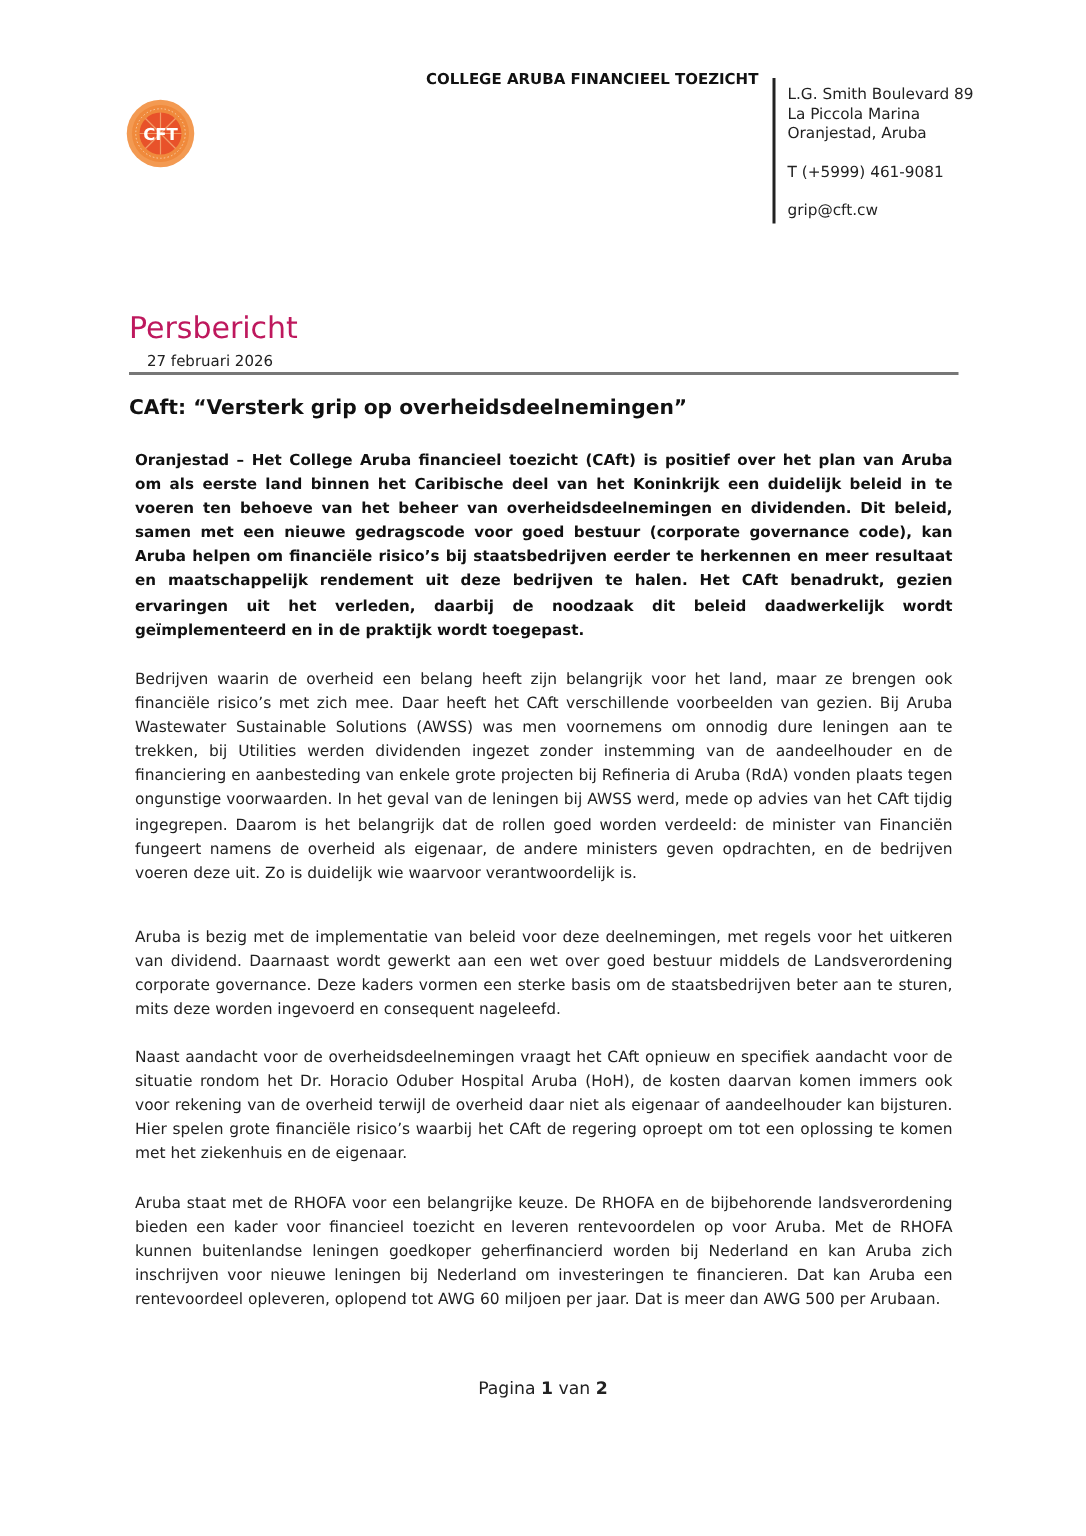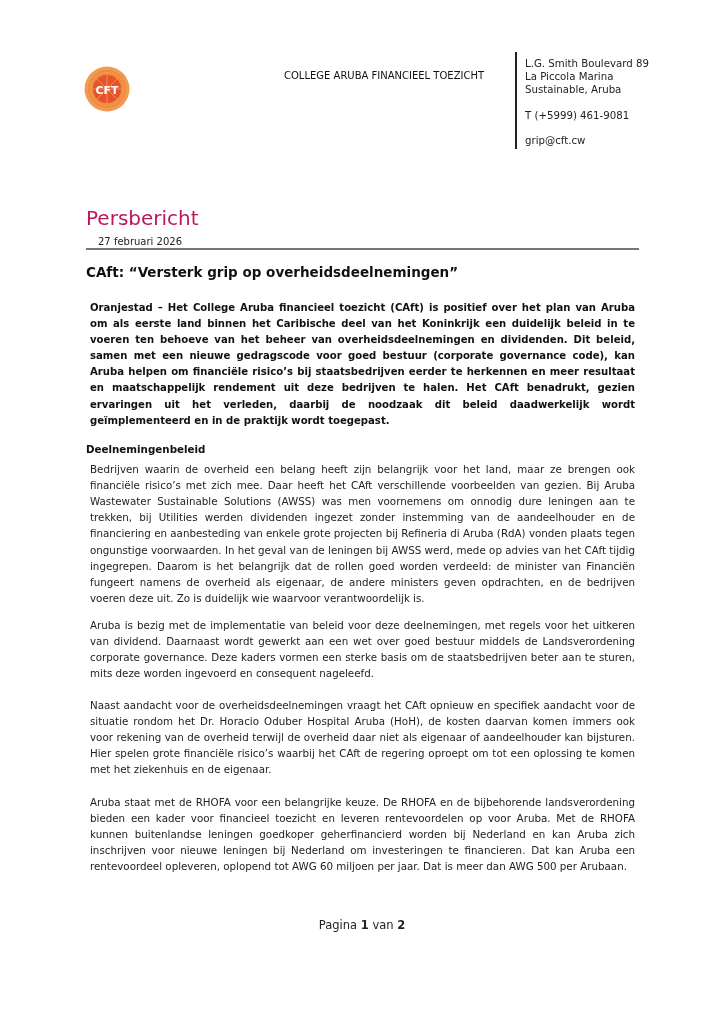--- a/index.html
+++ b/index.html
@@ -4,22 +4,22 @@
 <style>
   html, body { margin: 0; padding: 0; background: #ffffff; }
   body {
     width: 724px; height: 1024px; position: relative; overflow: hidden;
     font-family: "DejaVu Sans", sans-serif; color: #1a1a1a;
   }
   .logo {
     position: absolute; left: 84px; top: 66px; width: 46px; height: 46px;
   }
   .org-name {
-    position: absolute; left: 284px; top: 70px;
-    font-size: 10px; font-weight: normal; letter-spacing: 0px; color: #111;
+    position: absolute; left: 284px; top: 48px;
+    font-size: 10px; font-weight: bold; letter-spacing: 0px; color: #111;
   }
   .vbar {
     position: absolute; left: 515px; top: 52px; width: 2px; height: 97px; background: #222;
   }
   .address {
     position: absolute; left: 525px; top: 57px; font-size: 10.2px; line-height: 13.2px; color: #222;
   }
   .address .gap { height: 12px; }
   .doc-type {
     position: absolute; left: 86px; top: 206px; font-size: 20px; color: #be185d;
@@ -65,39 +65,38 @@
   </g>
   <circle cx="23" cy="23" r="16.5" fill="none" stroke="#fbd2b0" stroke-width="0.6" stroke-dasharray="1 1.5"></circle>
   <text x="23" y="27.5" text-anchor="middle" font-family="DejaVu Sans, sans-serif" font-weight="bold" font-size="11" fill="#ffffff">CFT</text>
 </svg>
 
 <div class="org-name">COLLEGE ARUBA FINANCIEEL TOEZICHT</div>
 <div class="vbar"></div>
 <div class="address">
   <div>L.G. Smith Boulevard 89</div>
   <div>La Piccola Marina</div>
-  <div>Sustainable, Aruba</div>
+  <div>Oranjestad, Aruba</div>
   <div class="gap"></div>
   <div>T (+5999) 461-9081</div>
   <div class="gap"></div>
   <div>grip@cft.cw</div>
 </div>
 
 <div class="doc-type">Persbericht</div>
 <div class="doc-date">27 februari 2026</div>
 <div class="rule"></div>
 
 <div class="headline">CAft: “Versterk grip op overheidsdeelnemingen”</div>
 
 <div class="section lead">
   <p>Oranjestad – Het College Aruba financieel toezicht (CAft) is positief over het plan van Aruba om als eerste land binnen het Caribische deel van het Koninkrijk een duidelijk beleid in te voeren ten behoeve van het beheer van overheidsdeelnemingen en dividenden. Dit beleid, samen met een nieuwe gedragscode voor goed bestuur (corporate governance code), kan Aruba helpen om financiële risico’s bij staatsbedrijven eerder te herkennen en meer resultaat en maatschappelijk rendement uit deze bedrijven te halen. Het CAft benadrukt, gezien ervaringen uit het verleden, daarbij de noodzaak dit beleid daadwerkelijk wordt geïmplementeerd en in de praktijk wordt toegepast.</p>
 </div>
 
 <div class="section s1">
-  <div class="h-sub">Deelnemingenbeleid</div>
   <p>Bedrijven waarin de overheid een belang heeft zijn belangrijk voor het land, maar ze brengen ook financiële risico’s met zich mee. Daar heeft het CAft verschillende voorbeelden van gezien. Bij Aruba Wastewater Sustainable Solutions (AWSS) was men voornemens om onnodig dure leningen aan te trekken, bij Utilities werden dividenden ingezet zonder instemming van de aandeelhouder en de financiering en aanbesteding van enkele grote projecten bij Refineria di Aruba (RdA) vonden plaats tegen ongunstige voorwaarden. In het geval van de leningen bij AWSS werd, mede op advies van het CAft tijdig ingegrepen. Daarom is het belangrijk dat de rollen goed worden verdeeld: de minister van Financiën fungeert namens de overheid als eigenaar, de andere ministers geven opdrachten, en de bedrijven voeren deze uit. Zo is duidelijk wie waarvoor verantwoordelijk is.</p>
 </div>
 
 <div class="section s2">
   <p>Aruba is bezig met de implementatie van beleid voor deze deelnemingen, met regels voor het uitkeren van dividend. Daarnaast wordt gewerkt aan een wet over goed bestuur middels de Landsverordening corporate governance. Deze kaders vormen een sterke basis om de staatsbedrijven beter aan te sturen, mits deze worden ingevoerd en consequent nageleefd.</p>
 </div>
 
 <div class="section s3">
   <p>Naast aandacht voor de overheidsdeelnemingen vraagt het CAft opnieuw en specifiek aandacht voor de situatie rondom het Dr. Horacio Oduber Hospital Aruba (HoH), de kosten daarvan komen immers ook voor rekening van de overheid terwijl de overheid daar niet als eigenaar of aandeelhouder kan bijsturen. Hier spelen grote financiële risico’s waarbij het CAft de regering oproept om tot een oplossing te komen met het ziekenhuis en de eigenaar.</p>
 </div>

